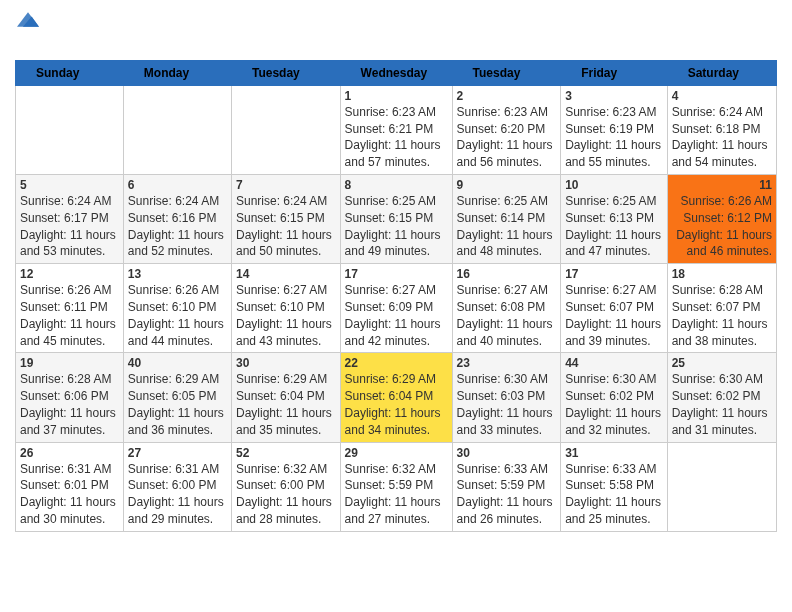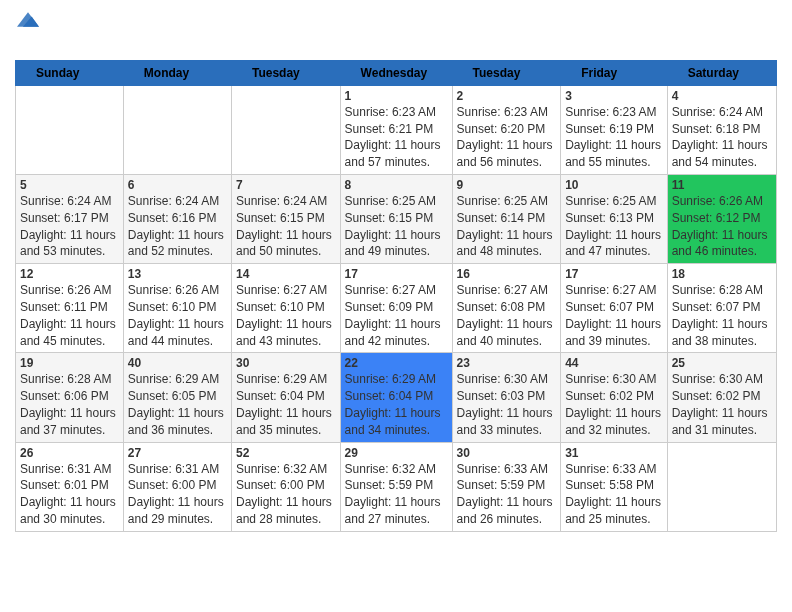--- a/index.html
+++ b/index.html
@@ -185,21 +185,21 @@
             <div class="day-info" style="white-space: pre-line;">Sunrise: 6:25 AM
 Sunset: 6:14 PM
 Daylight: 11 hours and 48 minutes.</div>
           </td>
           <td style="background: rgb(245, 245, 245);">
             <span class="day-num">10</span>
             <div class="day-info" style="white-space: pre-line;">Sunrise: 6:25 AM
 Sunset: 6:13 PM
 Daylight: 11 hours and 47 minutes.</div>
           </td>
-          <td style="background: #22c55e;">
+          <td style="background: #f97316; text-align: right;">
             <span class="day-num">11</span>
             <div class="day-info" style="white-space: pre-line;">Sunrise: 6:26 AM
 Sunset: 6:12 PM
 Daylight: 11 hours and 46 minutes.</div>
           </td>
         </tr>
         <tr>
           <td>
             <span class="day-num">12</span>
             <div class="day-info" style="white-space: pre-line;">Sunrise: 6:26 AM
@@ -255,21 +255,21 @@
             <div class="day-info" style="white-space: pre-line;">Sunrise: 6:29 AM
 Sunset: 6:05 PM
 Daylight: 11 hours and 36 minutes.</div>
           </td>
           <td style="background: rgb(245, 245, 245);">
             <span class="day-num">30</span>
             <div class="day-info" style="white-space: pre-line;">Sunrise: 6:29 AM
 Sunset: 6:04 PM
 Daylight: 11 hours and 35 minutes.</div>
           </td>
-          <td style="background: #3b82f6; margin-top: 44px;">
+          <td style="background: #fde047; margin-top: 44px;">
             <span class="day-num">22</span>
             <div class="day-info" style="white-space: pre-line;">Sunrise: 6:29 AM
 Sunset: 6:04 PM
 Daylight: 11 hours and 34 minutes.</div>
           </td>
           <td style="background: rgb(245, 245, 245);">
             <span class="day-num">23</span>
             <div class="day-info" style="white-space: pre-line;">Sunrise: 6:30 AM
 Sunset: 6:03 PM
 Daylight: 11 hours and 33 minutes.</div>

